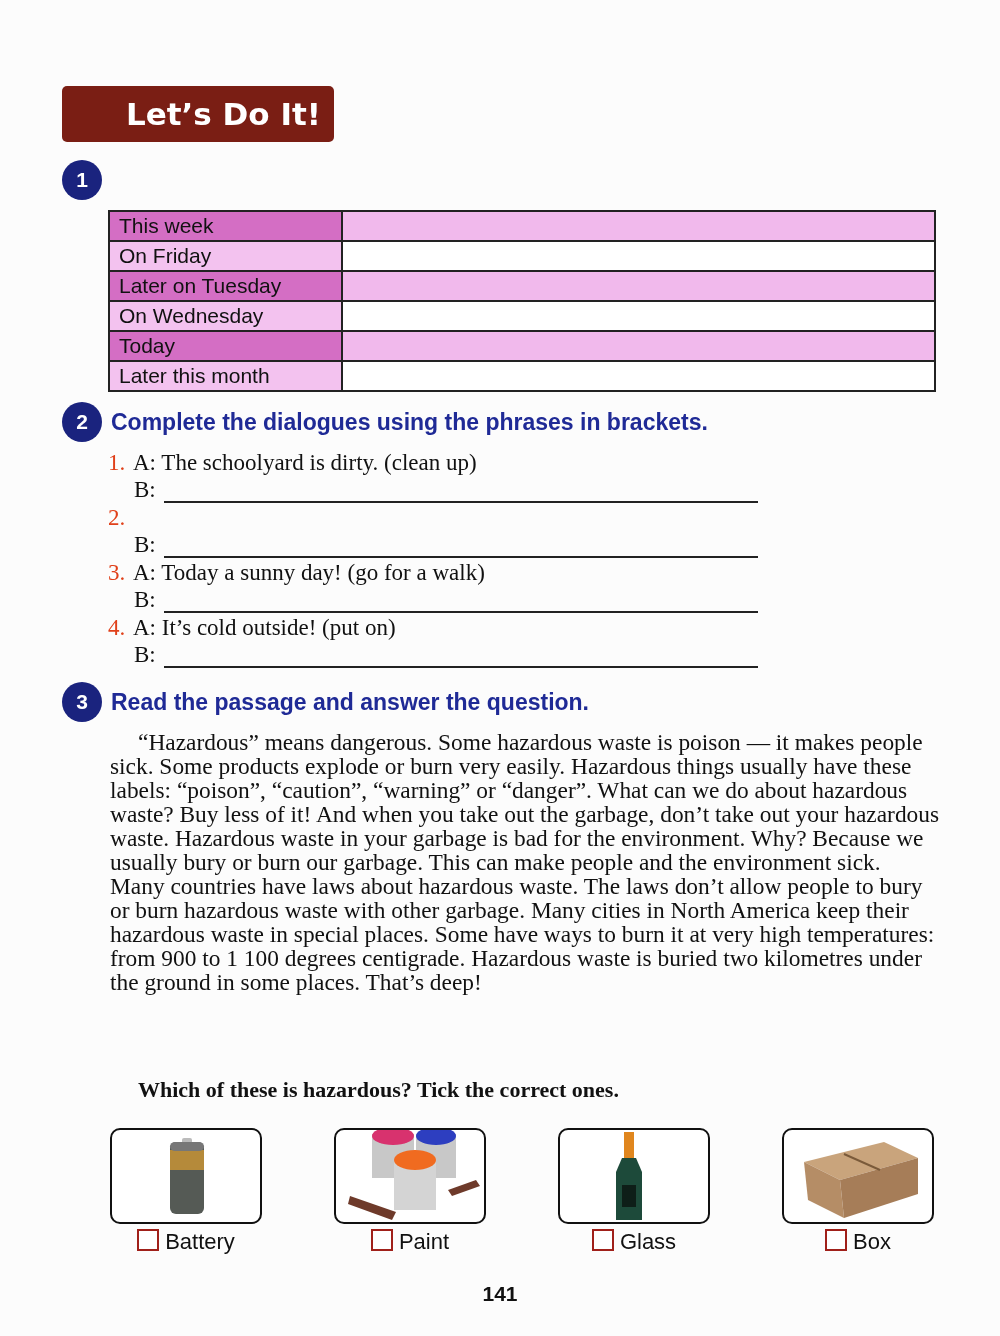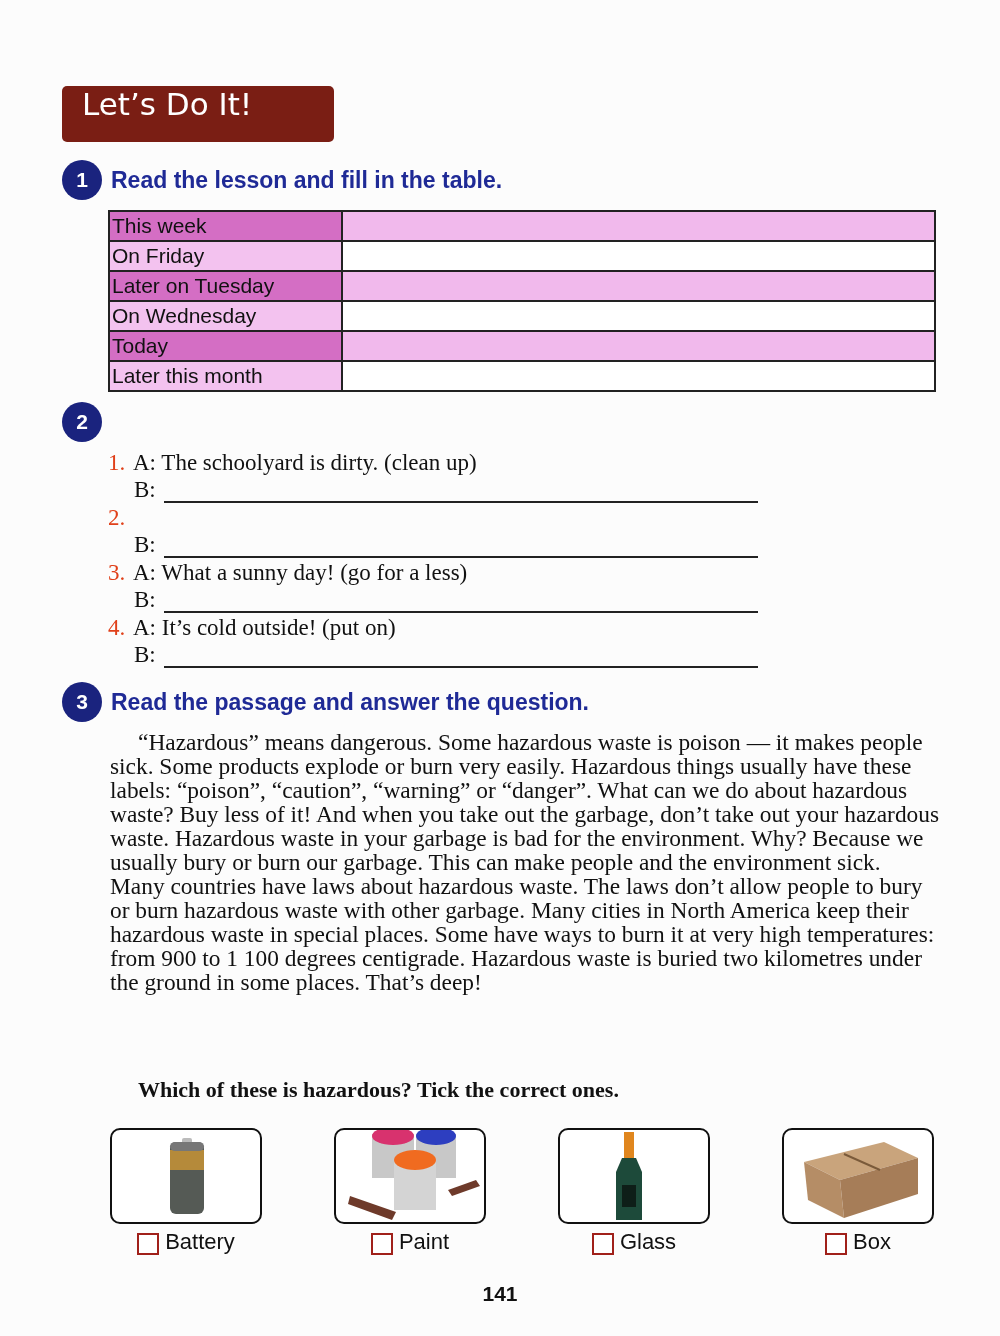--- a/index.html
+++ b/index.html
@@ -1,50 +1,49 @@
 <!DOCTYPE html>
 <html><head>
 <meta charset="utf-8">
 <style>
   * { box-sizing: border-box; margin: 0; padding: 0; }
   body { width: 1000px; height: 1336px; background: #fcfcfc; position: relative; overflow: hidden; font-family: "Liberation Sans", sans-serif; }
-  .banner { position: absolute; left: 62px; top: 86px; width: 272px; height: 56px; background: #7a1e14; border-radius: 5px; color: #fff; font-family: "DejaVu Sans", sans-serif; font-weight: normal; font-size: 31px; display: flex; align-items: flex-start; padding-left: 20px; }
+  .banner { position: absolute; left: 62px; top: 86px; width: 272px; height: 56px; background: #7a1e14; border-radius: 5px; color: #fff; font-family: "DejaVu Sans", sans-serif; font-weight: bold; font-size: 31px; display: flex; align-items: center; padding-left: 64px; }
   .heading { position: absolute; left: 62px; display: flex; align-items: center; }
   .num-badge { width: 40px; height: 40px; border-radius: 50%; background: #1a237e; color: #fff; font-weight: bold; font-size: 21px; display: flex; align-items: center; justify-content: center; margin-right: 9px; }
   .heading-text { color: #1f2a96; font-weight: bold; font-size: 23px; }
   table.fill { position: absolute; left: 108px; top: 210px; width: 828px; border-collapse: collapse; border: 2px solid #222; }
-  table.fill td { border: 2px solid #222; height: 30px; font-size: 21px; color: #111; padding-left: 2px; }
+  table.fill td { border: 2px solid #222; height: 30px; font-size: 21px; color: #111; padding-left: 9px; }
   table.fill td.label { width: 233px; }
   tr.dark td.label { background: #d46ec4; }
   tr.dark td.blank { background: #f1b9ec; }
   tr.light td.label { background: #f3c2ef; }
   tr.light td.blank { background: #fff; }
   .dialogues { position: absolute; left: 108px; top: 448px; font-family: "Liberation Serif", serif; font-size: 23px; color: #111; }
   .dl-line { height: 27.5px; display: flex; align-items: flex-end; }
   .dl-num { color: #e0401a; width: 25px; }
   .b-line { padding-left: 26px; }
   .blank-line { display: inline-block; width: 594px; border-bottom: 2px solid #222; margin-left: 8px; height: 20px; }
   .passage { position: absolute; left: 110px; top: 730px; width: 830px; font-family: "Liberation Serif", serif; font-size: 23.4px; line-height: 24px; color: #111; text-indent: 28px; }
   .question { position: absolute; left: 138px; top: 1077px; font-family: "Liberation Serif", serif; font-weight: bold; font-size: 22px; color: #111; }
   .item { position: absolute; top: 1128px; width: 152px; }
   .item .pic { width: 152px; height: 96px; border: 2px solid #111; border-radius: 10px; background: #fff; position: relative; overflow: hidden; }
-  .item .lbl { display: flex; align-items: flex-end; justify-content: center; margin-top: 5px; font-size: 22px; color: #111; }
+  .item .lbl { display: flex; align-items: flex-start; justify-content: center; margin-top: 5px; font-size: 22px; color: #111; }
   .cbox { width: 22px; height: 22px; border: 2px solid #a0201a; background: #fff; margin-right: 6px; cursor: pointer; }
   .pageno { position: absolute; left: 0; width: 1000px; top: 1282px; text-align: center; font-weight: bold; font-size: 21px; color: #111; }
 </style>
 </head>
 <body>
 
 <div class="banner">
     <span>Let’s Do It!</span>
   </div>
 
 <div class="heading" style="top:160px;">
   <div class="num-badge">1</div>
-  <div class="heading-text">Read the lesson and fill in the table.</div>
 </div>
 
 <table class="fill">
   <tbody>
       <tr class="dark">
         <td class="label">This week</td>
         <td class="blank"></td>
       </tr>
   <tr class="light">
         <td class="label">On Friday</td>
@@ -64,41 +63,42 @@
       </tr>
   <tr class="light">
         <td class="label">Later this month</td>
         <td class="blank"></td>
       </tr>
 </tbody>
   </table>
 
 <div class="heading" style="top:402px;">
   <div class="num-badge">2</div>
+  <div class="heading-text">Complete the dialogues using the phrases in brackets.</div>
 </div>
 
 <div class="dialogues">
   <div class="dl-line">
       <span class="dl-num">1.</span>
       <span>A: The schoolyard is dirty. (clean up)</span>
     </div>
   <div class="dl-line b-line">
       <span>B:</span>
       <span class="blank-line"></span>
     </div>
   <div class="dl-line">
       <span class="dl-num">2.</span>
     </div>
   <div class="dl-line b-line">
       <span>B:</span>
       <span class="blank-line"></span>
     </div>
   <div class="dl-line">
       <span class="dl-num">3.</span>
-      <span>A: What a sunny day! (go for a less)</span>
+      <span>A: Today a sunny day! (go for a walk)</span>
     </div>
   <div class="dl-line b-line">
       <span>B:</span>
       <span class="blank-line"></span>
     </div>
   <div class="dl-line">
       <span class="dl-num">4.</span>
       <span>A: It’s cold outside! (put on)</span>
     </div>
   <div class="dl-line b-line">

